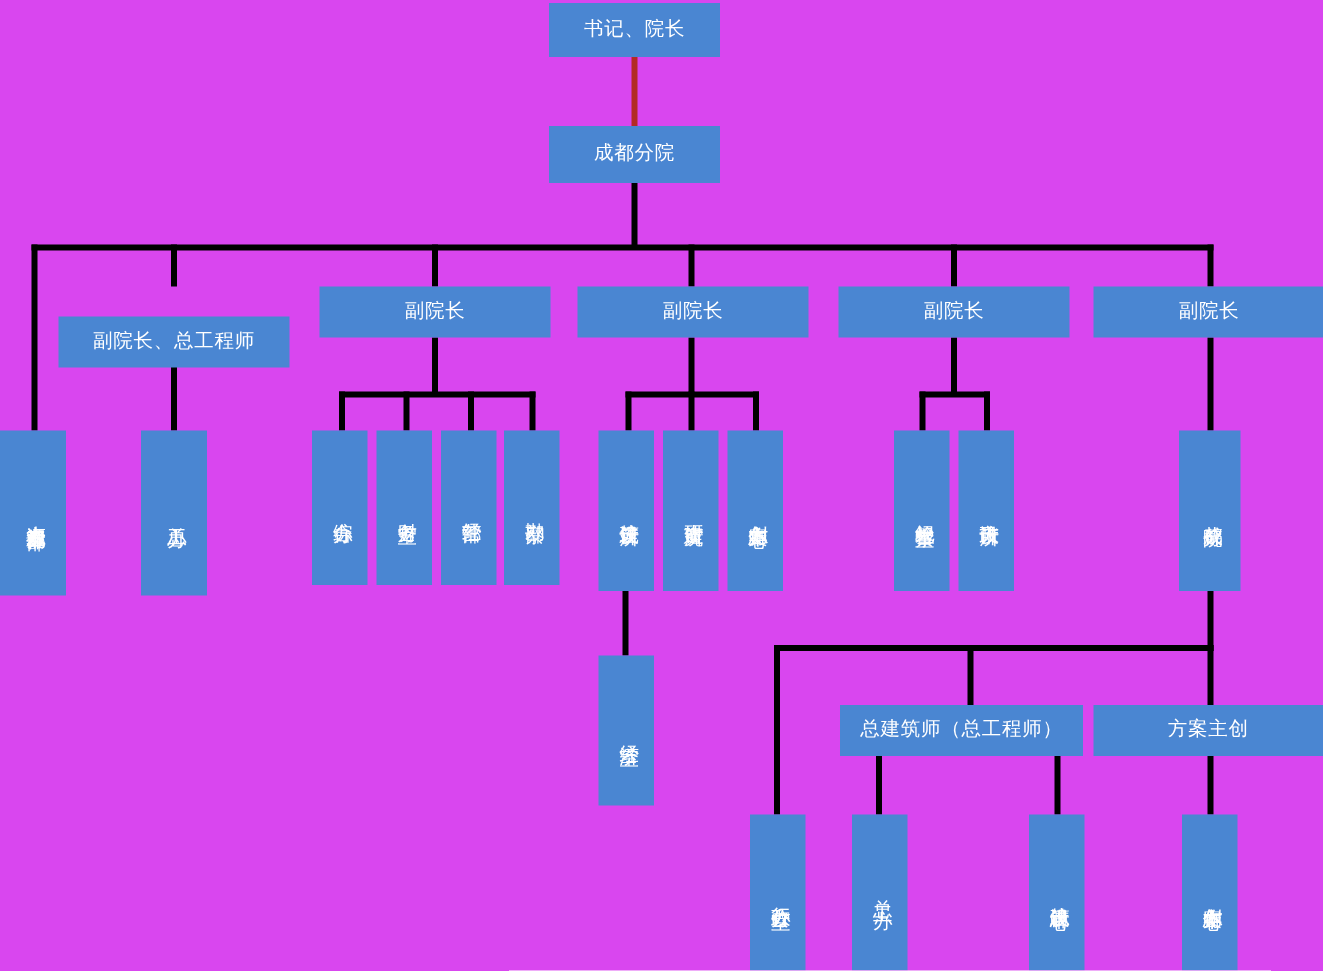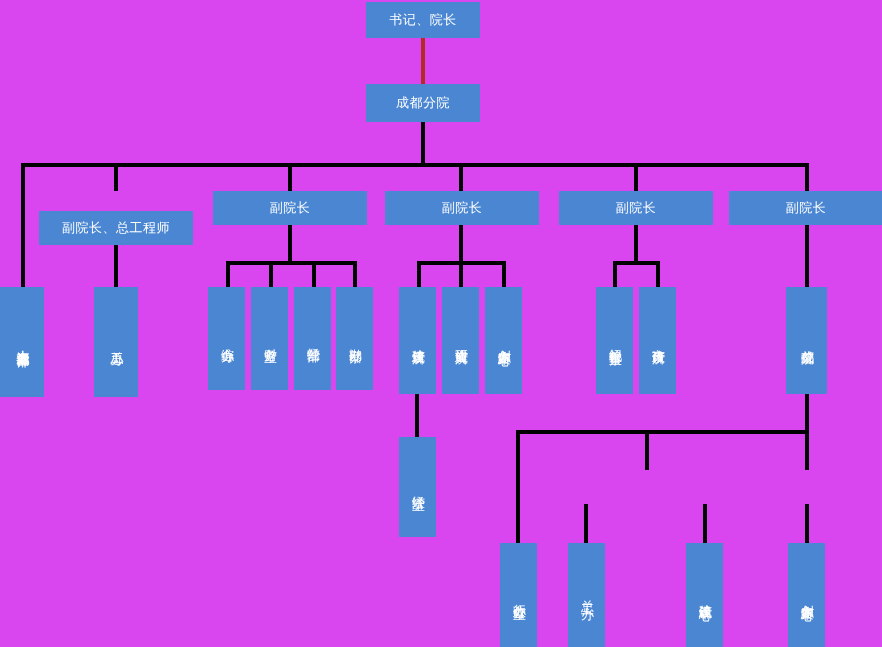--- a/index.html
+++ b/index.html
@@ -187,20 +187,26 @@
     <span>纪检督察室</span>
   </div>
   <div class="node v" style="left:639px; top:287px; width:37px; height:107px;">
     <span>市政设计所</span>
   </div>
 
   <div class="node v" style="left:786px; top:287px; width:41px; height:107px;">
     <span>成都分院</span>
   </div>
 
+  <div class="node h" style="left:560px; top:470px; width:162px; height:34px;">
+    <span>总建筑师（总工程师）</span>
+  </div>
+  <div class="node h" style="left:729px; top:470px; width:153px; height:34px;">
+    <span>方案主创</span>
+  </div>
 
   <div class="node v" style="left:500px; top:543px; width:37px; height:104px;">
     <span>行政办公室</span>
   </div>
   <div class="node v spaced" style="left:568px; top:543px; width:37px; height:104px;">
     <span>总工办</span>
   </div>
   <div class="node v" style="left:686px; top:543px; width:37px; height:104px;">
     <span>建筑设计中心</span>
   </div>

